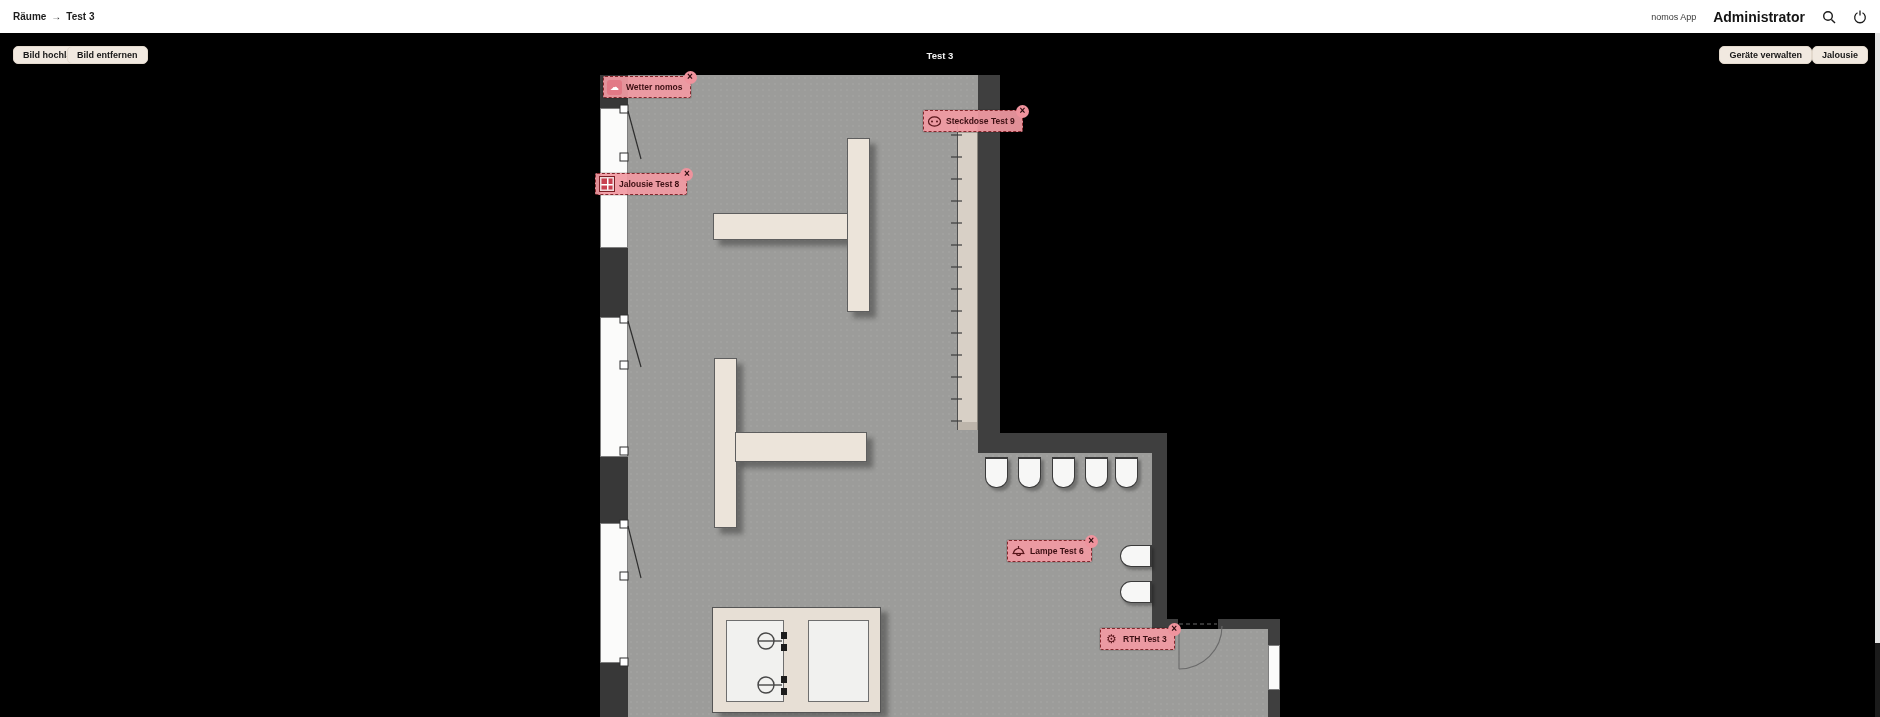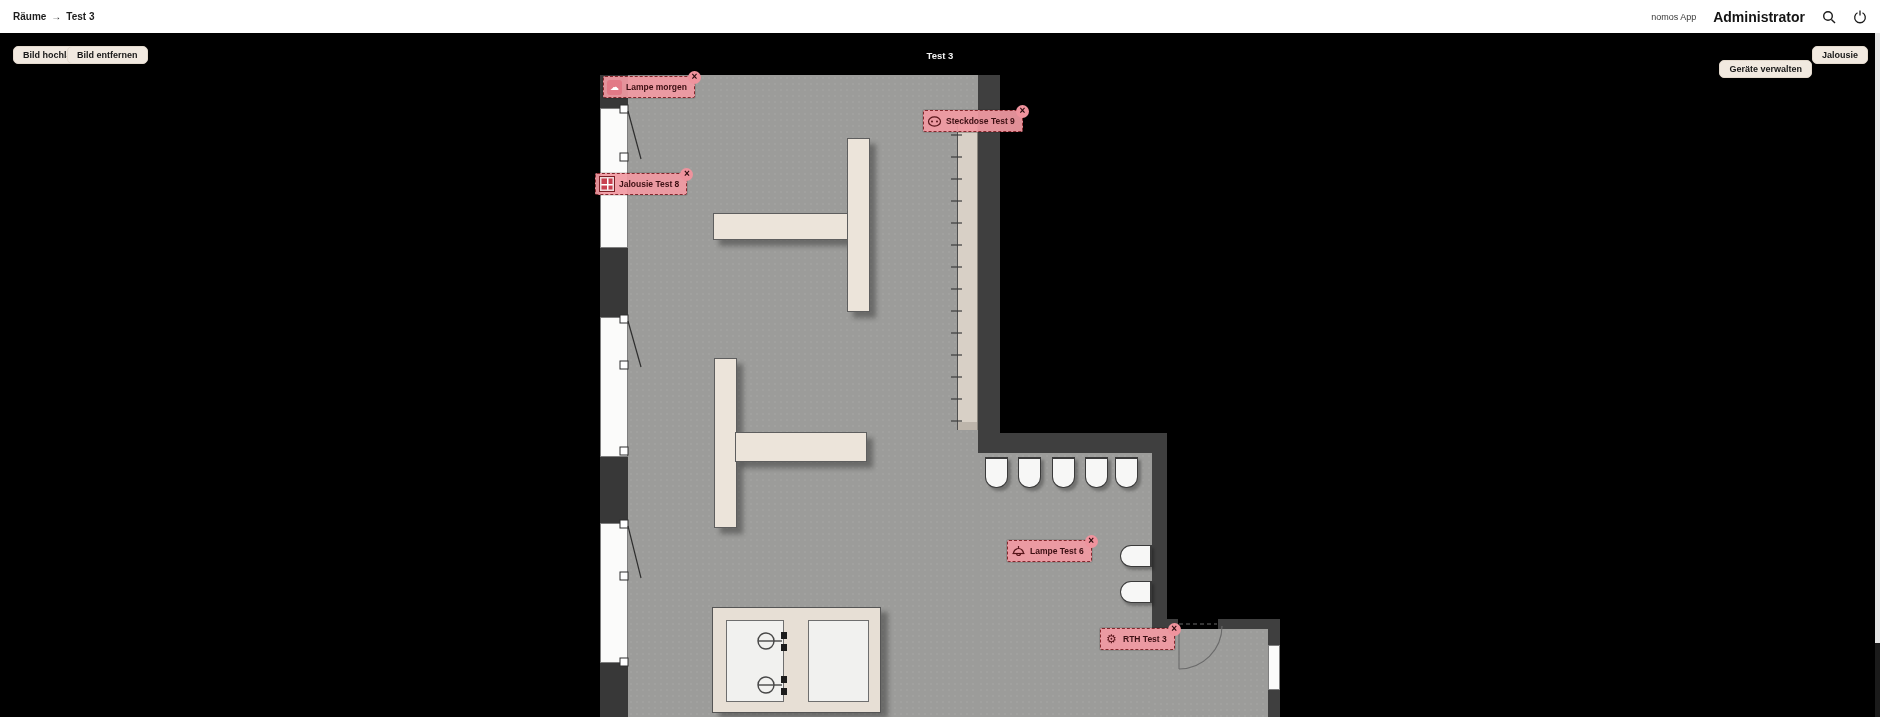--- a/index.html
+++ b/index.html
@@ -88,21 +88,21 @@
   </div>
 </div>
 
 <div class="canvas">
 
   <button class="btn" style="left:13px; top:13px;">Bild hochladen</button>
   <button class="btn" style="left:67px; top:13px;">Bild entfernen</button>
 
   <div class="room-title">Test 3</div>
 
-  <button class="btn" style="right:68px; top:27px;">Geräte verwalten</button>
+  <button class="btn" style="right:68px; top:13px;">Geräte verwalten</button>
   <button class="btn" style="right:12px; top:13px;">Jalousie</button>
 
   <div class="plan">
 
     <div class="floor" style="left:28px; top:0; width:350px; height:642px;"></div>
     <div class="floor" style="left:378px; top:378px; width:174px; height:264px;"></div>
     <div class="floor" style="left:552px; top:554px; width:116px; height:88px;"></div>
 
     <div class="wall2" style="left:0; top:0; width:28px; height:33px;"></div>
     <div class="win" style="left:0; top:33px; width:28px; height:140px;"></div>
@@ -189,21 +189,21 @@
       <g fill="#1c1c1c">
         <rect x="181" y="557" width="6" height="7"></rect>
           <rect x="181" y="569" width="6" height="7"></rect>
         <rect x="181" y="601" width="6" height="7"></rect>
           <rect x="181" y="613" width="6" height="7"></rect>
       </g>
     </svg>
 
     <div class="tag" style="left:3px; top:1px;">
       <span class="ticon cloud">☁</span>
-      <span class="tag-label">Lampe morgen</span>
+      <span class="tag-label">Wetter nomos</span>
       <span class="tag-close">×</span>
     </div>
 
     <div class="tag" style="left:323px; top:35px;">
       <span class="ticon">
         <svg width="15" height="11" viewBox="0 0 15 11">
           <ellipse cx="7.5" cy="5.5" rx="6" ry="4.6" fill="none" stroke="#571419" stroke-width="1.2"></ellipse>
           <circle cx="5" cy="5.5" r="1" fill="#571419"></circle>
             <circle cx="10" cy="5.5" r="1" fill="#571419"></circle>
         </svg>

